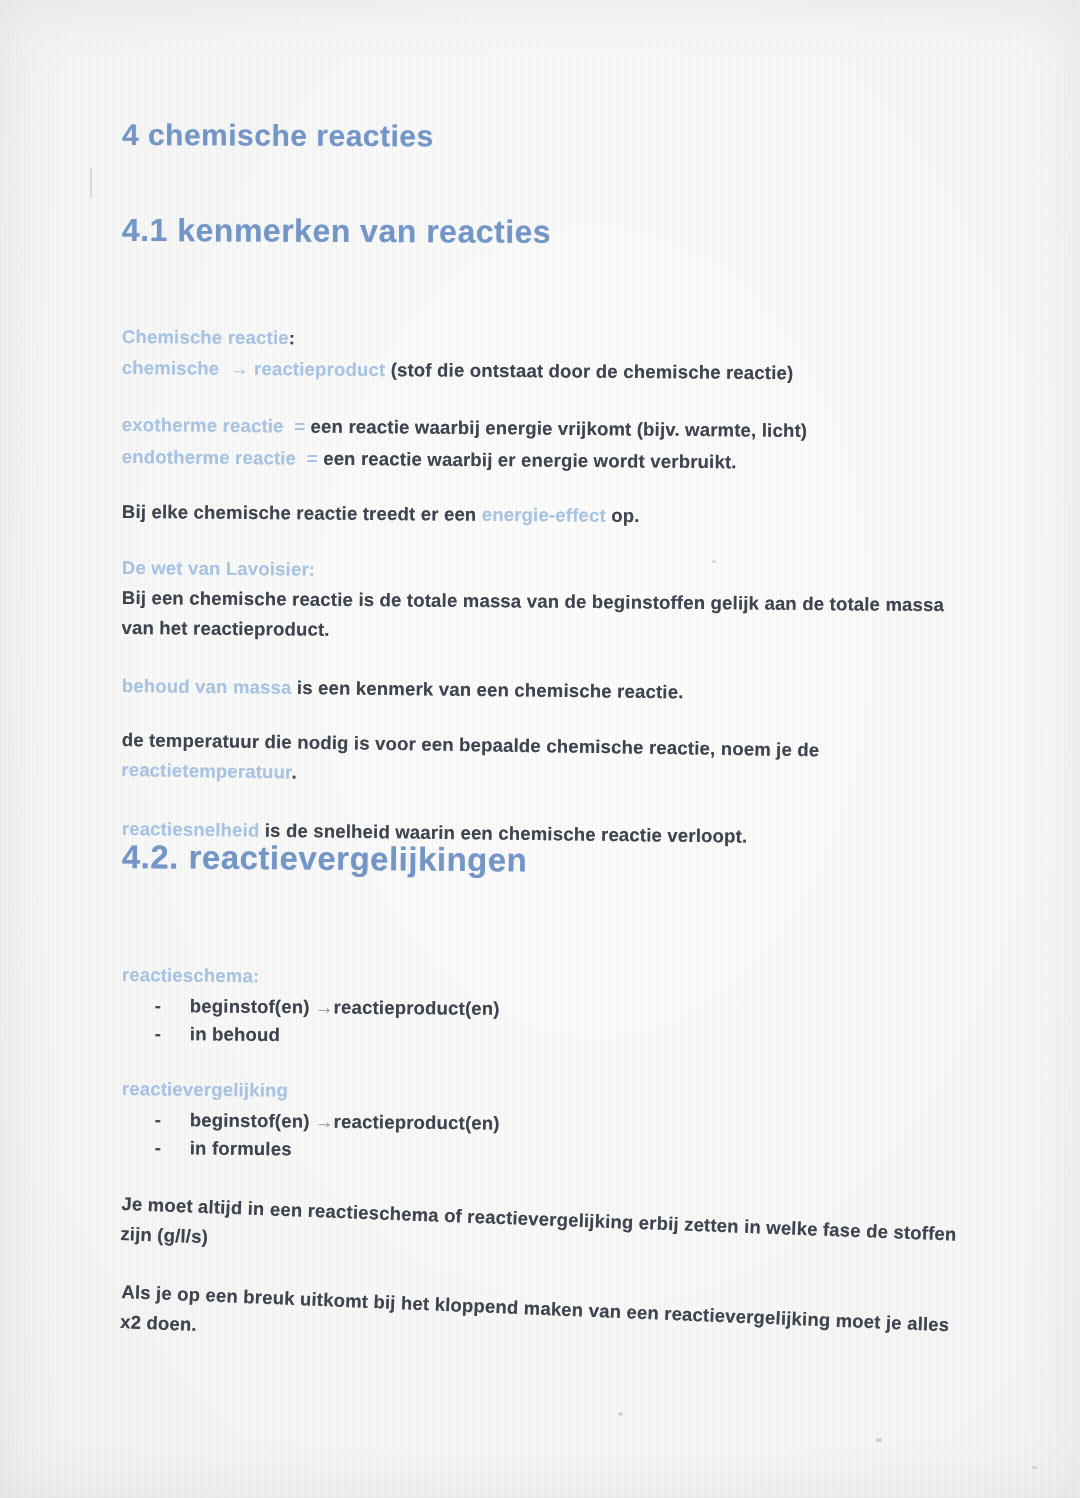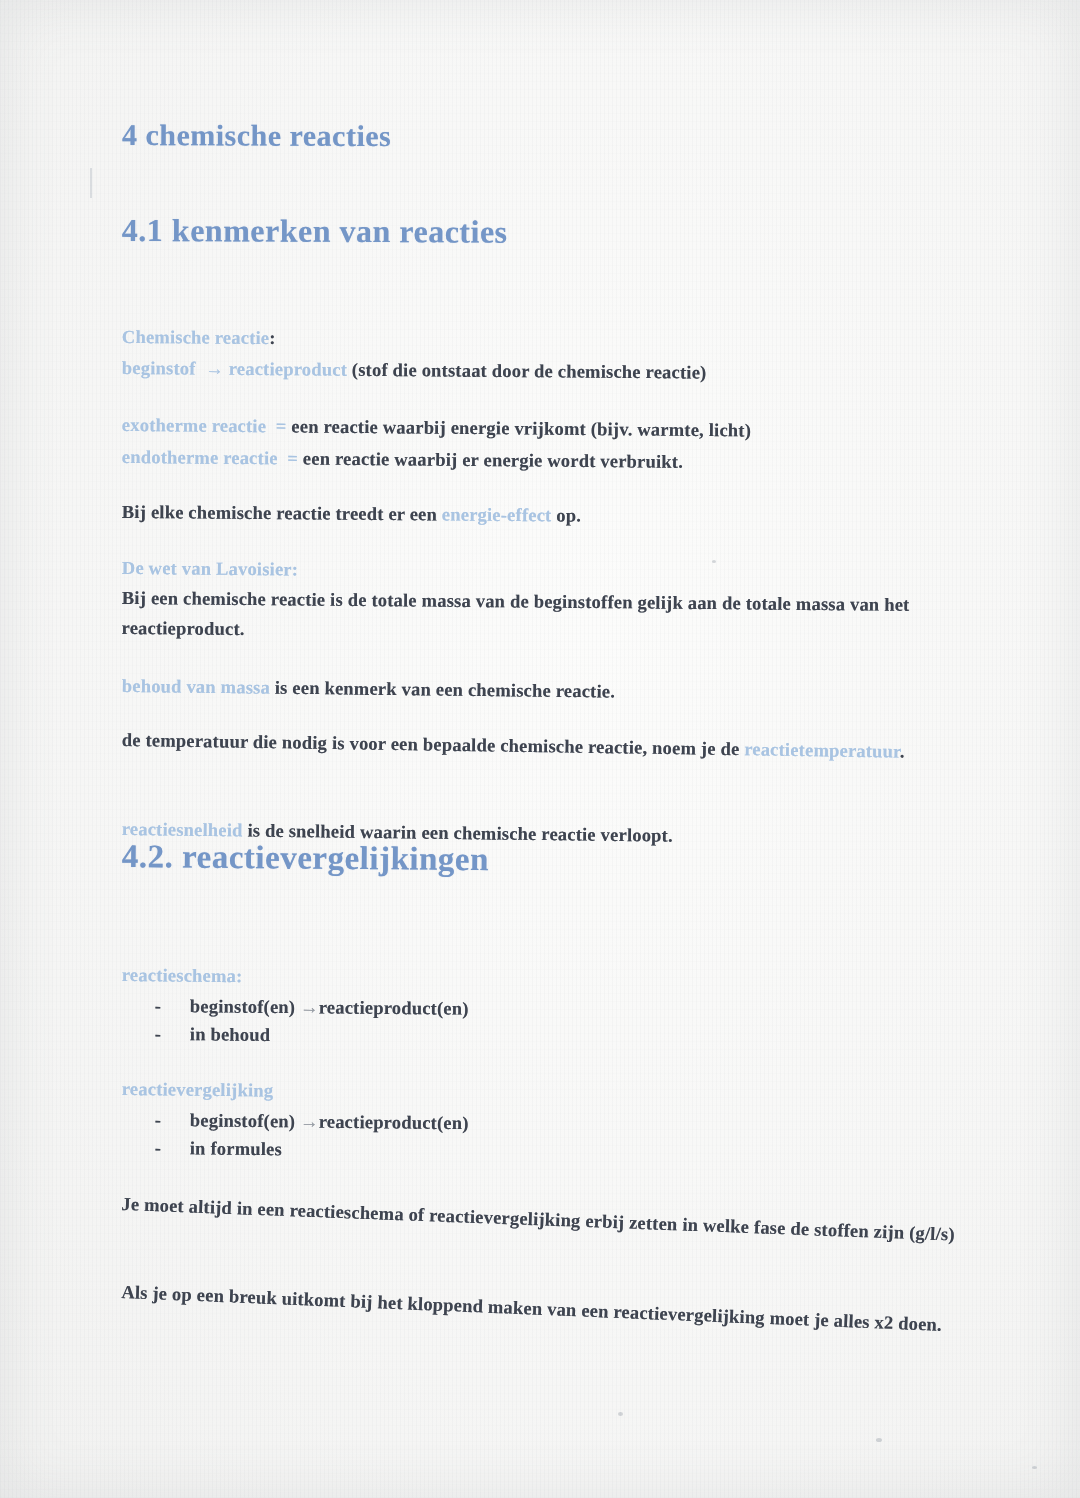--- a/index.html
+++ b/index.html
@@ -6,21 +6,21 @@
   .page{
     position:relative;
     width:1080px;height:1498px;
     overflow:hidden;
     background-color:#f8f8f7;
     background-image:
       repeating-linear-gradient(90deg, rgba(150,160,172,0.055) 0 1px, rgba(255,255,255,0) 1px 4px),
       repeating-linear-gradient(0deg, rgba(150,160,172,0.025) 0 1px, rgba(255,255,255,0) 1px 8px),
       radial-gradient(ellipse at 55% 42%, #fcfcfb 0%, #f7f7f6 55%, #f1f1f0 100%);
     box-shadow: inset 0 0 60px rgba(120,128,140,0.12);
-    font-family:Liberation Serif, serif;
+    font-family:Liberation Sans, sans-serif;
   }
   .line{
     position:absolute;left:122px;width:845px;
     font-size:18.5px;line-height:30px;font-weight:700;
     color:#3e4450;letter-spacing:0.2px;
     transform-origin:left top;
     text-shadow:0 0 0.6px rgba(62,68,80,0.5);
   }
   .kw{color:#a9c4e2;text-shadow:0 0 0.6px rgba(169,196,226,0.65);}
   .hd{position:absolute;left:122px;color:#7496c7;font-weight:700;letter-spacing:0.5px;
@@ -37,21 +37,21 @@
 </head>
 <body>
 
 <div class="page">
 
   <h1 class="hd h1">4 chemische reacties</h1>
   <h2 class="hd h2">4.1 kenmerken van reacties</h2>
 
   <p class="line" style="top:303px;transform:rotate(0.4deg)"><span class="kw">Chemische reactie</span><span>:</span></p>
 
-  <p class="line" style="top:334px;transform:rotate(0.45deg)"><span class="kw">beginstof</span>&nbsp; <span class="kw">→</span> <span class="kw">reactieproduct</span> <span>(stof die ontstaat door de chemische reactie)</span></p>
+  <p class="line" style="top:334px;transform:rotate(0.45deg)"><span class="kw">chemische</span>&nbsp; <span class="kw">→</span> <span class="kw">reactieproduct</span> <span>(stof die ontstaat door de chemische reactie)</span></p>
 
   <p class="line" style="top:391px;transform:rotate(0.5deg)"><span class="kw">exotherme reactie</span>&nbsp; <span class="kw">=</span> <span>een reactie waarbij energie vrijkomt (bijv. warmte, licht)</span></p>
 
   <p class="line" style="top:423px;transform:rotate(0.5deg)"><span class="kw">endotherme reactie</span>&nbsp; <span class="kw">=</span> <span>een reactie waarbij er energie wordt verbruikt.</span></p>
 
   <p class="line" style="top:478px;transform:rotate(0.45deg)"><span>Bij elke chemische reactie treedt er een</span> <span class="kw">energie-effect</span> <span>op.</span></p>
 
   <p class="line" style="top:534px;transform:rotate(0.5deg)"><span class="kw">De wet van Lavoisier:</span></p>
 
   <p class="line" style="top:564px;width:835px;transform:rotate(0.5deg)">Bij een chemische reactie is de totale massa van de beginstoffen gelijk aan de totale massa van het reactieproduct.</p>

